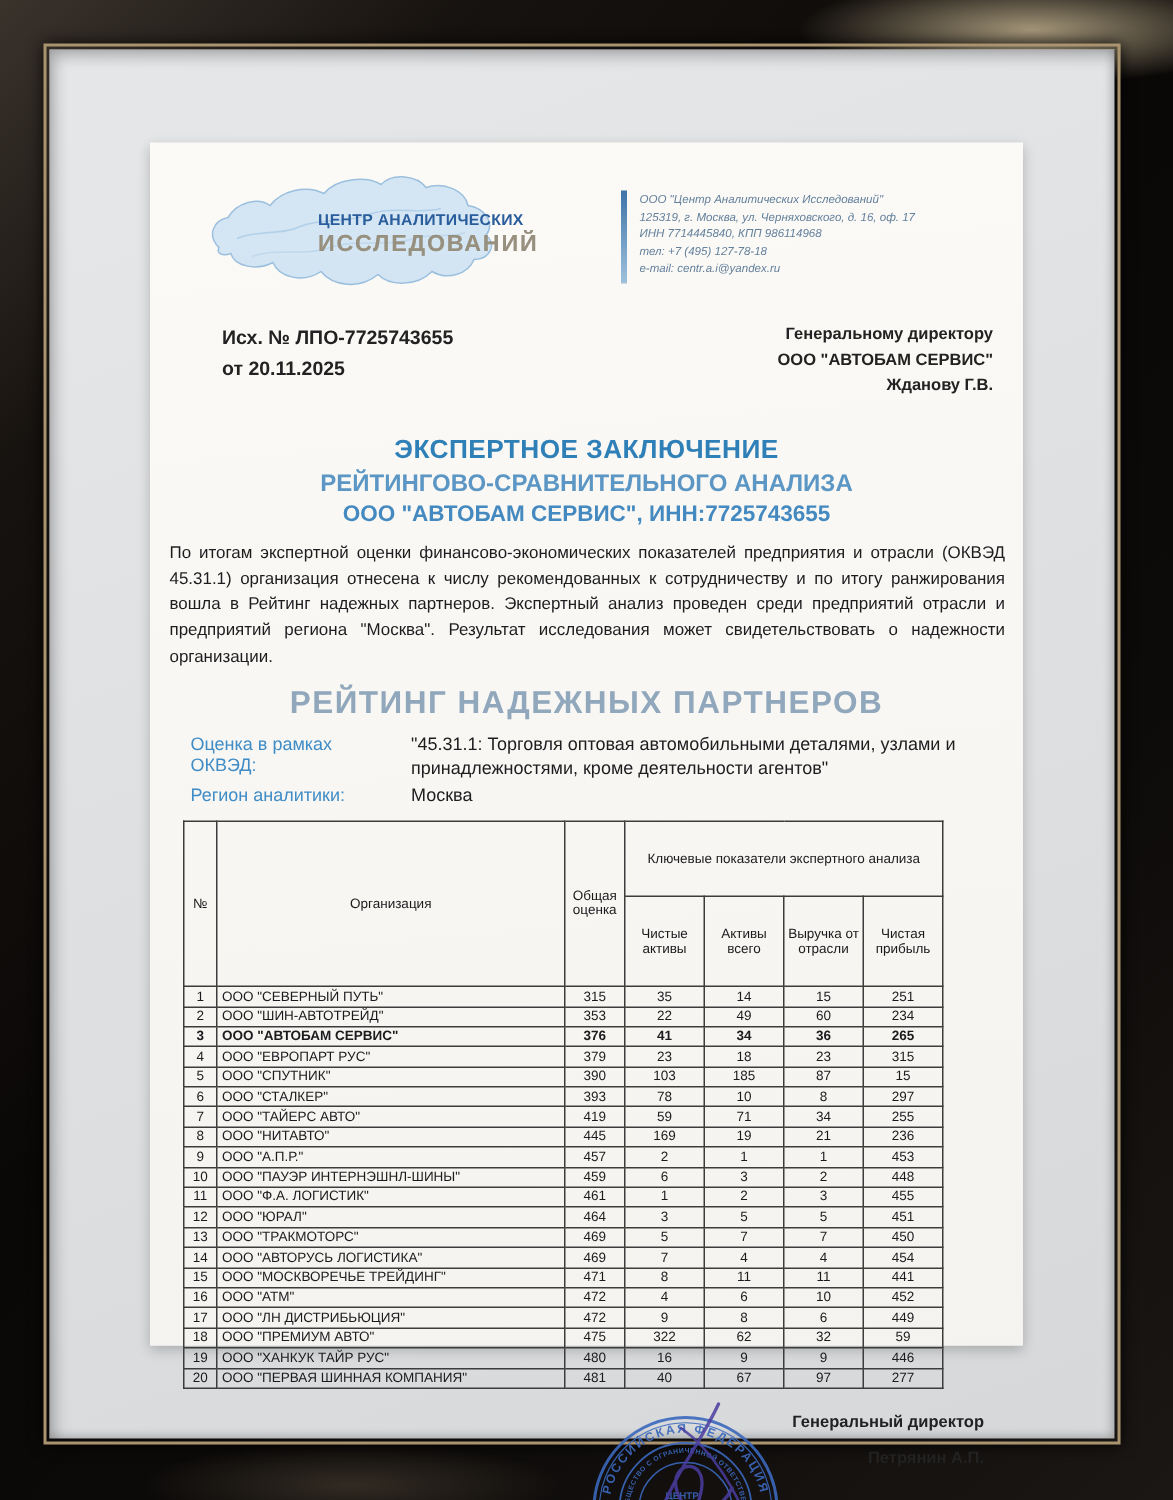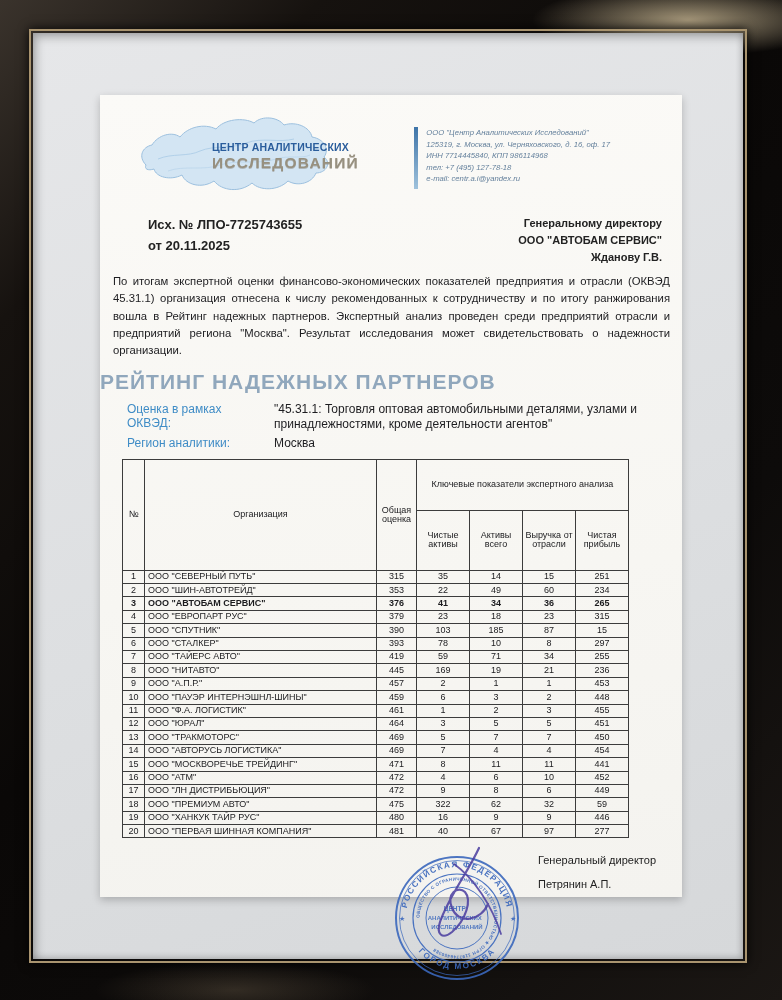--- a/index.html
+++ b/index.html
@@ -35,41 +35,41 @@
   .ref-row{display:flex;justify-content:space-between;margin:10px 20px 0 48px;}
   .ref{font-size:13px;font-weight:600;line-height:1.6;color:#222;}
   .addressee{font-size:11px;font-weight:700;line-height:1.55;text-align:right;color:#222;}
   
   .title-block{text-align:center;margin-top:22px;line-height:1.35;}
   .t1{font-size:17.5px;font-weight:700;color:#3080b8;letter-spacing:.3px;}
   .t2{font-size:16px;font-weight:700;color:#5b96c4;}
   .t3{font-size:15px;font-weight:700;color:#4489bf;}
   .body-text{margin:7px 12px 0 13px;font-size:11.3px;line-height:1.53;text-align:justify;
     color:#1d1d20;font-weight:500;}
-  .rating-heading{margin:10px 0 0;text-align:left;font-size:21px;font-weight:600;
+  .rating-heading{margin:10px 0 0;text-align:center;font-size:21px;font-weight:600;
     color:#90a7bc;letter-spacing:1px;}
   
   .meta{margin:8px 0 0 27px;font-size:12px;}
   .meta-row{display:flex;margin-bottom:3px;justify-content:space-between;}
   .meta-label{width:138px;color:#3f8cc6;flex:none;}
   .meta-value{width:408px;color:#1d1d20;line-height:1.3;}
   
   table{border-collapse:collapse;margin:8px 0 0 22px;table-layout:fixed;}
   th,td{border:1px solid #3c3c3c;font-size:9px;line-height:1.05;padding:1px 3px;
     text-align:center;color:#1b1b1e;overflow:hidden;white-space:nowrap;}
   th{font-weight:400;padding:20px 2px;}
   td{height:10.4px;}
   td.org{text-align:left;}
   tr.hl td{font-weight:700;}
   .c-num{width:22px}.c-org{width:232px}.c-score{width:40px}
   .c-k{width:53px}
   
   .footer{position:relative;height:145px;}
-  .sig-block{position:absolute;right:26px;top:16px;text-align:left;
-    font-size:11px;font-weight:400;color:#222;}
+  .sig-block{position:absolute;right:26px;top:16px;text-align:right;
+    font-size:11px;font-weight:700;color:#222;}
   .sig-name{margin-top:12px;}
   .stampbox{position:absolute;left:282px;top:0px;}
 </style>
 </head>
 <body>
 
 <div class="scene">
   <div class="frame">
     <div class="frame-highlight"></div>
   </div>
@@ -110,20 +110,25 @@
           <div>Исх. № ЛПО-7725743655</div>
           <div>от 20.11.2025</div>
         </div>
         <div class="addressee">
           <div>Генеральному директору</div>
           <div>ООО "АВТОБАМ СЕРВИС"</div>
           <div>Жданову Г.В.</div>
         </div>
       </div>
 
+      <div class="title-block">
+        <div class="t1">ЭКСПЕРТНОЕ ЗАКЛЮЧЕНИЕ</div>
+        <div class="t2">РЕЙТИНГОВО-СРАВНИТЕЛЬНОГО АНАЛИЗА</div>
+        <div class="t3">ООО "АВТОБАМ СЕРВИС", ИНН:7725743655</div>
+      </div>
 
       <p class="body-text">По итогам экспертной оценки финансово-экономических показателей предприятия и отрасли (ОКВЭД 45.31.1) организация отнесена к числу рекомендованных к сотрудничеству и по итогу ранжирования вошла в Рейтинг надежных партнеров. Экспертный анализ проведен среди  предприятий отрасли и предприятий региона "Москва". Результат исследования может свидетельствовать о надежности организации.</p>
 
       <h2 class="rating-heading">РЕЙТИНГ НАДЕЖНЫХ ПАРТНЕРОВ</h2>
 
       <div class="meta">
         <div class="meta-row">
           <span class="meta-label">Оценка в рамках ОКВЭД:</span>
           <span class="meta-value">"45.31.1: Торговля оптовая автомобильными деталями, узлами и принадлежностями, кроме деятельности агентов"</span>
         </div>

